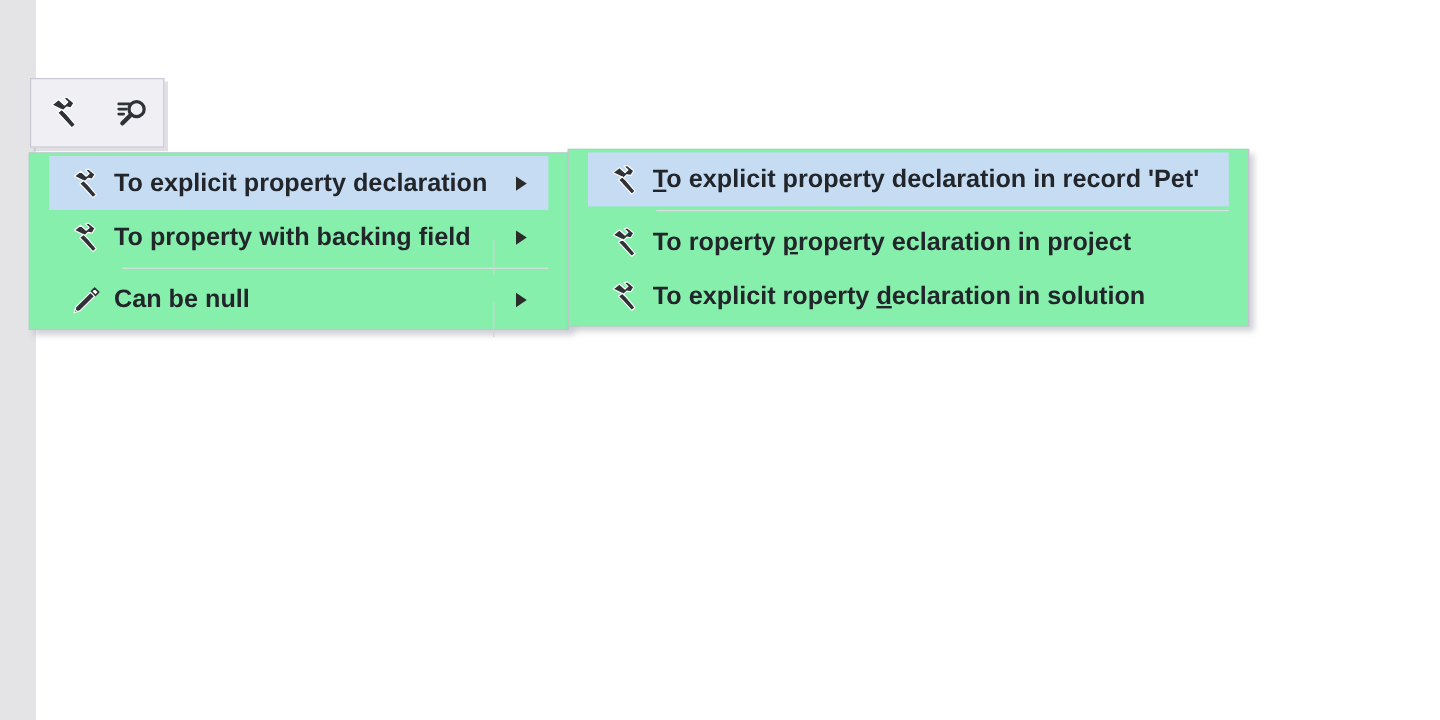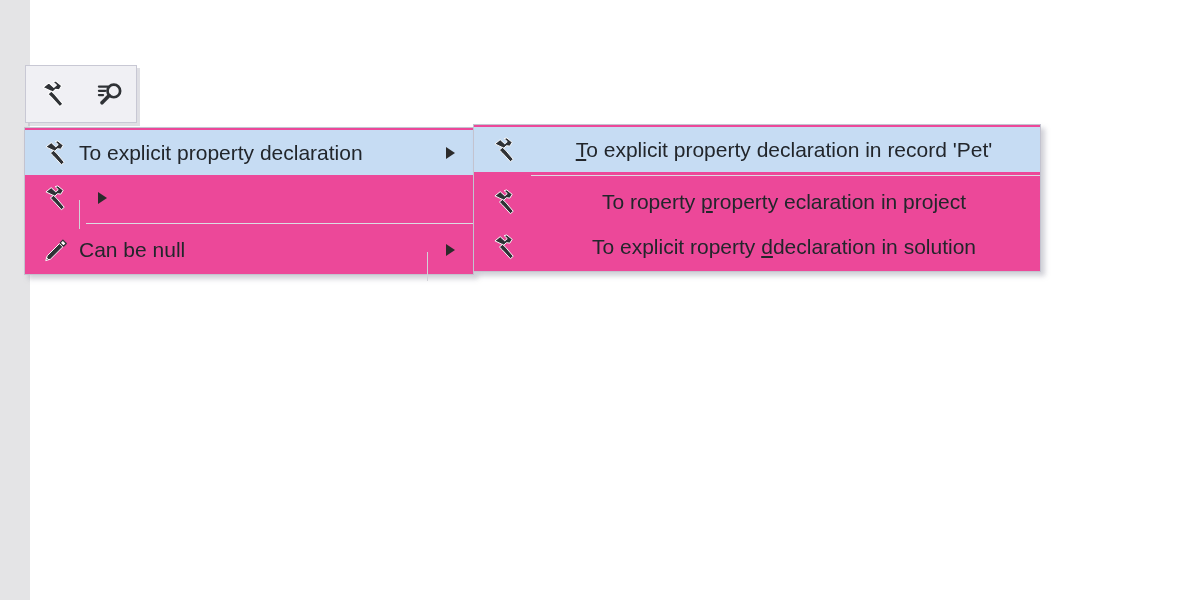--- a/index.html
+++ b/index.html
@@ -67,36 +67,36 @@
     z-index: 5;
   }
   .action-toolbar .tb-btn {
     width: 44px; height: 44px;
     display: flex; align-items: center; justify-content: center;
   }
 
   
   .menu {
     position: absolute;
-    background: #ec4899;
+    background: #86efac;
     border: 1px solid #c3c3cf;
     box-shadow: 4px 4px 5px rgba(120,120,140,0.35);
     box-sizing: border-box;
-    padding: 2px 0;
+    padding: 2px 16px;
     z-index: 10;
+    font-weight: bold;
   }
   .menu-primary {
     left: 24px; top: 127px;
     width: 450px;
   }
   .menu-sub {
     left: 473px; top: 124px;
     width: 568px;
     z-index: 20;
-    text-align: center;
   }
 
   .menu-item {
     position: relative;
     display: flex;
     align-items: center;
     height: 45px;
     box-sizing: border-box;
     padding: 0 0 0 8px;
     cursor: default;
@@ -201,20 +201,21 @@
       </span>
     </div>
 
     <div class="menu-item">
       <span class="mi-icon">
         <svg class="icn" width="28" height="28" viewBox="0 0 32 32">
           <path d="M4.5 9.0 L10.5 4.2 L15.8 9.0 L18.6 6.4 L15.0 3.0 L18.0 2.2 L24.2 7.2 L21.5 11.6 L17.6 11.0 L14.6 13.9 Z" fill="#2f3236" stroke="#ffffff" stroke-width="1.1" stroke-linejoin="round"></path>
           <path d="M13.2 13.0 L17.0 16.6 L25.4 26.6 L22.2 29.4 L13.2 19.6 L9.6 16.0 Z" fill="#2f3236" stroke="#ffffff" stroke-width="1.1" stroke-linejoin="round"></path>
         </svg>
       </span>
+      <span class="mi-label">To property with backing field</span>
       <span class="mi-arrow-wrap with-divider">
         <span class="mi-arrow"></span>
       </span>
     </div>
 
     <div class="menu-separator"></div>
 
     <div class="menu-item">
       <span class="mi-icon">
         <svg class="icn" width="26" height="26" viewBox="0 0 32 32">
@@ -257,18 +258,18 @@
       <span class="mi-label"><span>To roperty </span><u>p</u><span>roperty eclaration in project</span></span>
     </div>
 
     <div class="menu-item">
       <span class="mi-icon">
         <svg class="icn" width="28" height="28" viewBox="0 0 32 32">
           <path d="M4.5 9.0 L10.5 4.2 L15.8 9.0 L18.6 6.4 L15.0 3.0 L18.0 2.2 L24.2 7.2 L21.5 11.6 L17.6 11.0 L14.6 13.9 Z" fill="#2f3236" stroke="#ffffff" stroke-width="1.1" stroke-linejoin="round"></path>
           <path d="M13.2 13.0 L17.0 16.6 L25.4 26.6 L22.2 29.4 L13.2 19.6 L9.6 16.0 Z" fill="#2f3236" stroke="#ffffff" stroke-width="1.1" stroke-linejoin="round"></path>
         </svg>
       </span>
-      <span class="mi-label"><span>To explicit roperty </span><u>d</u><span>declaration in solution</span></span>
+      <span class="mi-label"><span>To explicit roperty </span><u>d</u><span>eclaration in solution</span></span>
     </div>
 
   </div>
 
 </div>
 
 </body></html>

